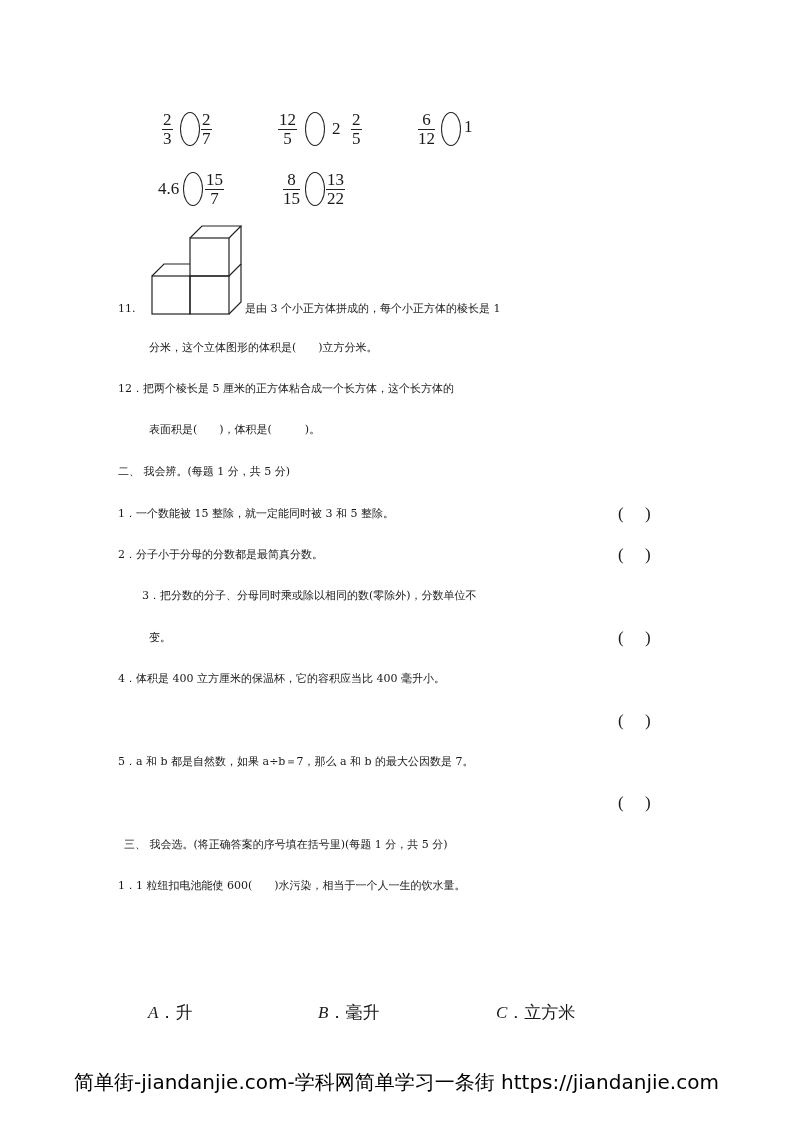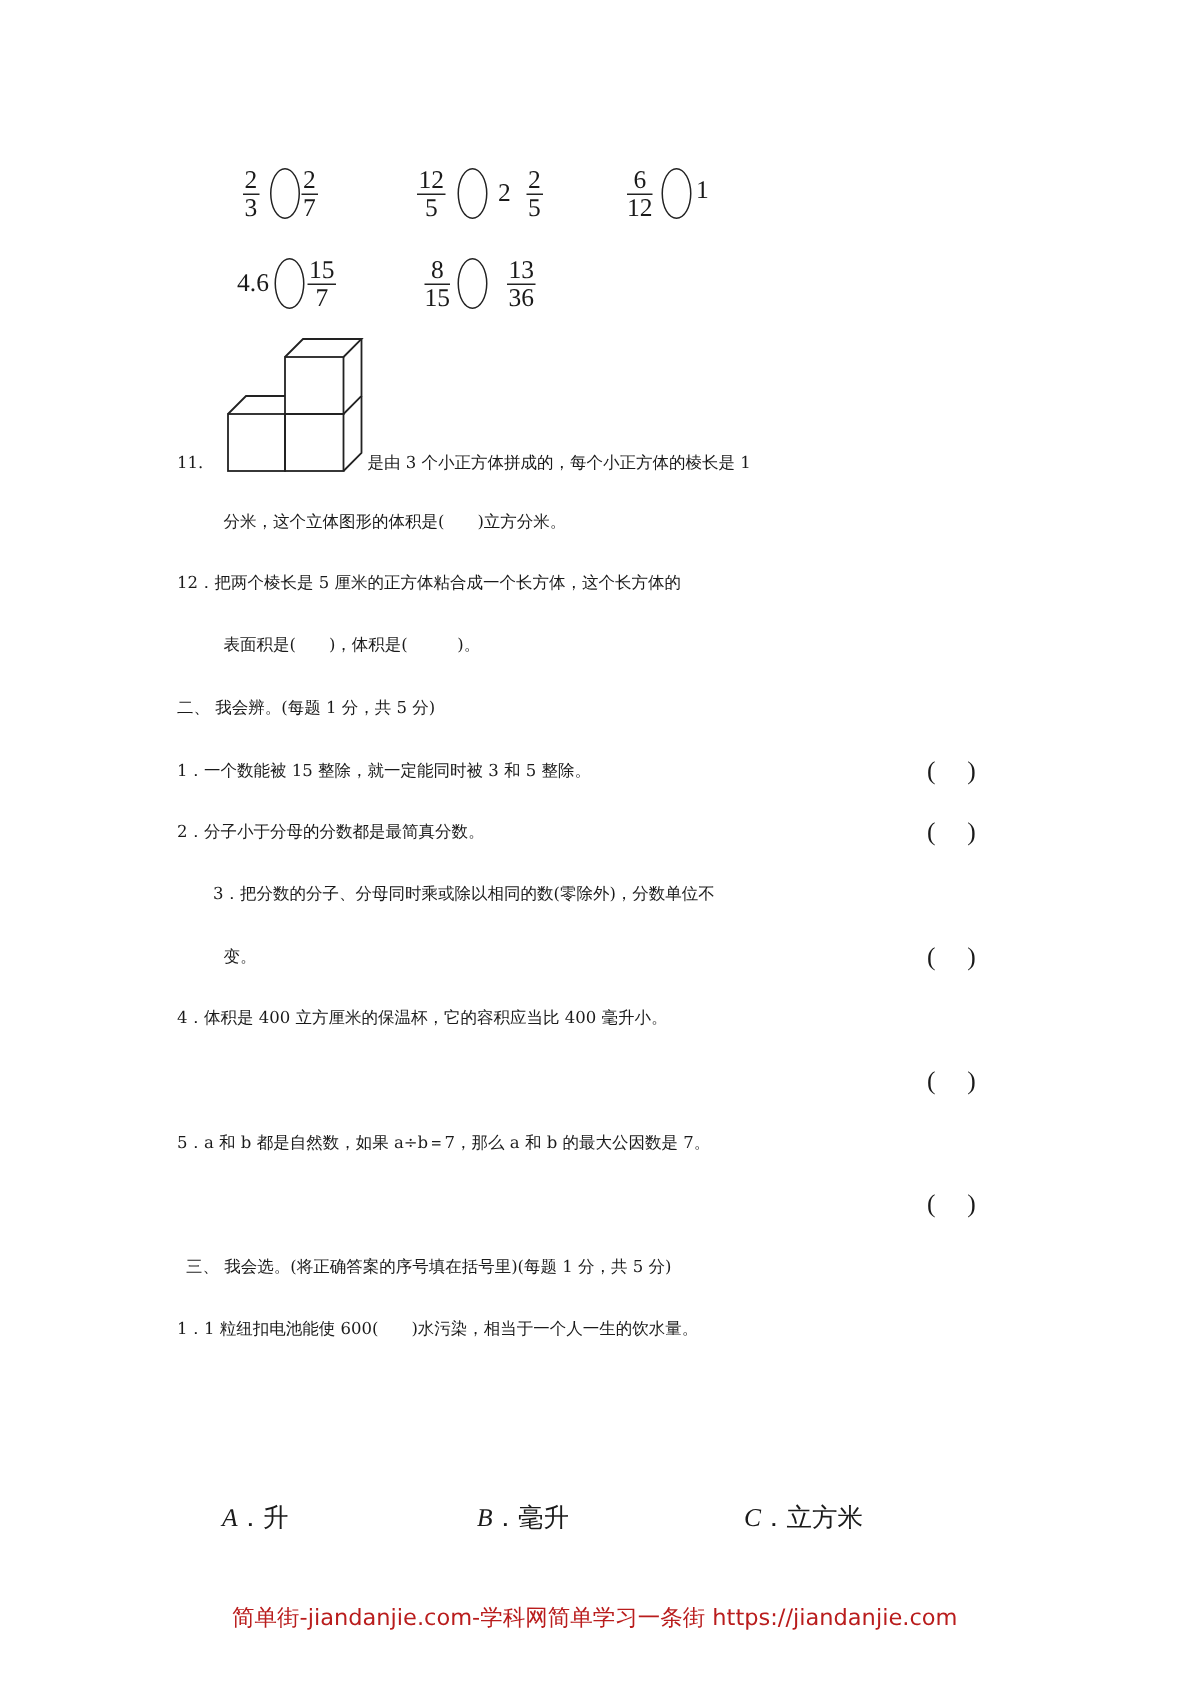--- a/index.html
+++ b/index.html
@@ -8,21 +8,21 @@
   .line { position:absolute; font-size:11px; white-space:nowrap; line-height:22px; }
   .frac { position:absolute; font-family:"Liberation Serif",serif; font-size:17px; text-align:center; line-height:18px; }
   .frac .num { display:block; border-bottom:1px solid #222; padding:0 1px; }
   .frac .den { display:block; }
   .num-plain { position:absolute; font-family:"Liberation Serif",serif; font-size:17px; line-height:20px; }
   .oval { position:absolute; width:20px; height:34px; border:1.3px solid #222; border-radius:50%; box-sizing:border-box; }
   .paren { position:absolute; font-size:17px; font-family:"Liberation Serif",serif; line-height:22px; }
   .opt { position:absolute; font-size:17px; line-height:22px; white-space:nowrap; }
   .opt i { font-family:"Liberation Serif",serif; }
   .footer { position:absolute; top:1069px; left:0; width:793px; text-align:center;
-            font-family:"DejaVu Sans","Liberation Sans",sans-serif; font-size:15px; color:#b91c1c; }
+            font-family:"DejaVu Sans","Liberation Sans",sans-serif; font-size:20px; color:#000000; }
   .cubes { position:absolute; left:148px; top:222px; }
 </style>
 </head>
 <body>
 
 <div>
   <div class="frac" style="left:162px;top:111px;">
     <span class="num">2</span>
     <span class="den">3</span>
   </div>
@@ -57,23 +57,23 @@
   <div class="frac" style="left:205px;top:171px;">
     <span class="num">15</span>
     <span class="den">7</span>
   </div>
 
   <div class="frac" style="left:283px;top:171px;">
     <span class="num">8</span>
     <span class="den">15</span>
   </div>
   <div class="oval" style="left:305px;top:172px;"></div>
-  <div class="frac" style="left:326px;top:171px;margin-left:12px;">
+  <div class="frac" style="left:326px;top:171px;">
     <span class="num">13</span>
-    <span class="den">36</span>
+    <span class="den">22</span>
   </div>
 </div>
 
 <span class="line" style="left:118px;top:298px;">11.</span>
 <svg class="cubes" width="96" height="96" viewBox="0 0 96 96">
   <g fill="none" stroke="#222" stroke-width="1.2">
 
     <rect x="4" y="54" width="38" height="38"></rect>
 
     <rect x="42" y="54" width="39" height="38"></rect>

